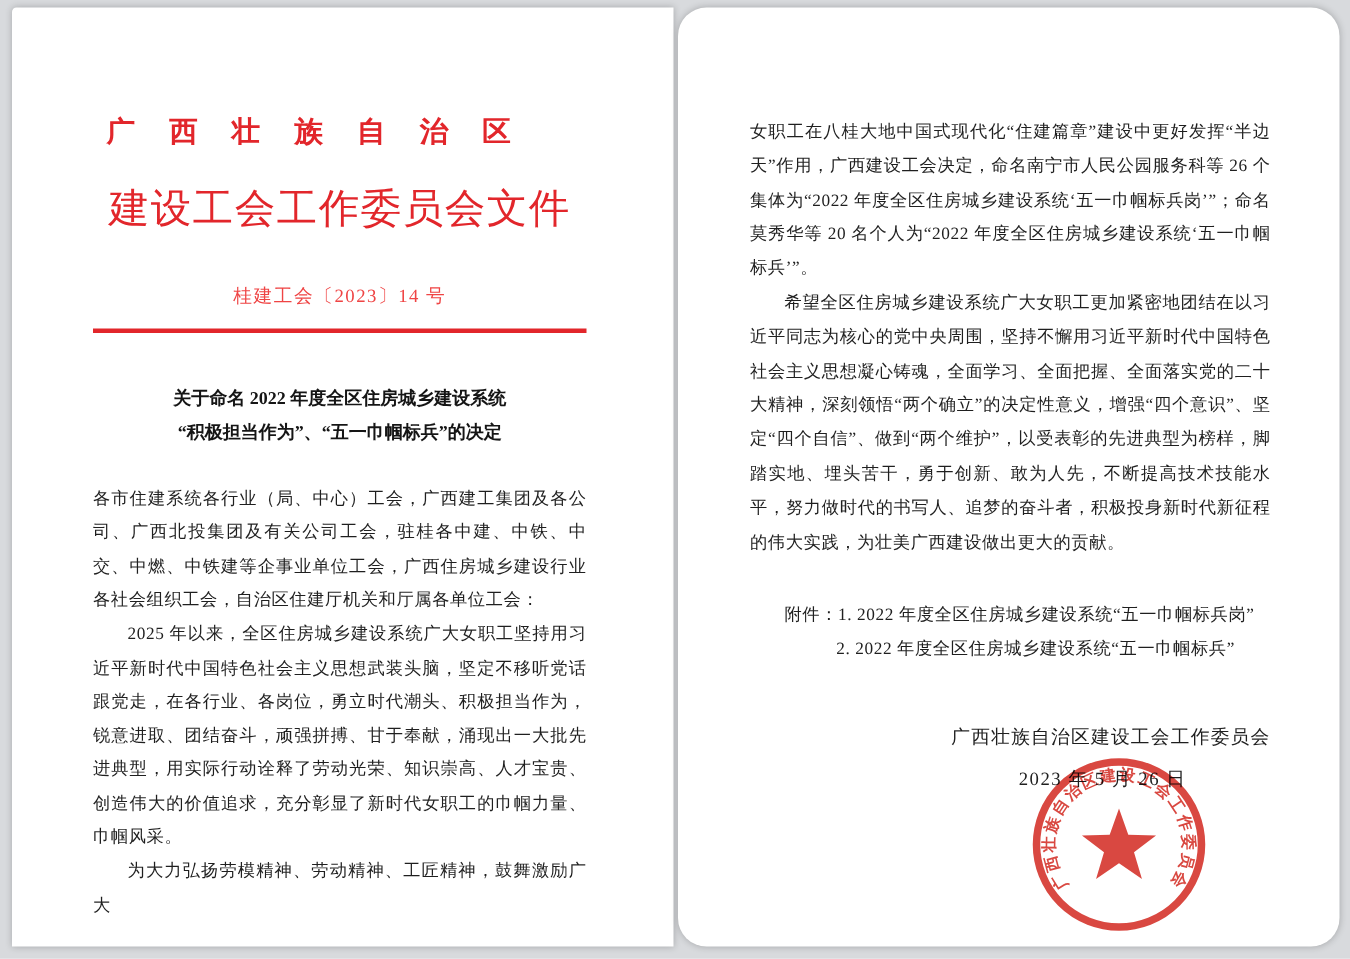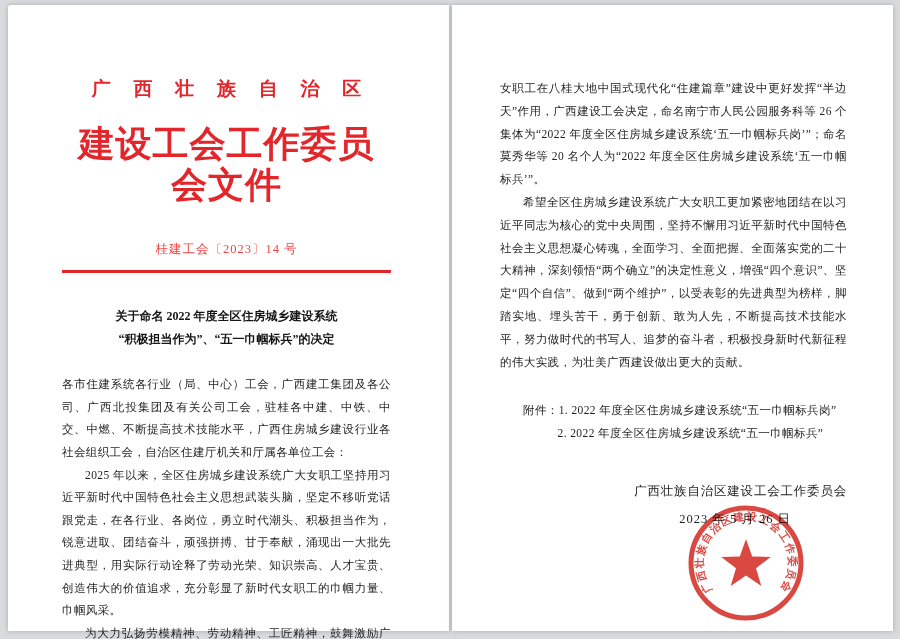--- a/index.html
+++ b/index.html
@@ -8,35 +8,36 @@
     background:#d8dadd;
     font-family:"Liberation Serif","DejaVu Serif",serif;
     overflow:hidden;
     position:relative;
   }
   .stage{position:absolute;inset:0;}
   .page{
     position:absolute;top:5px;height:626px;
     background:#ffffff;
     box-shadow:0 0 5px rgba(0,0,0,.22);
+    border-radius:19px;
   }
   .page1{left:8px;width:441px;border-radius:3px 0 0 0;}
   .page2{left:452px;width:441px;}
 
   
   .p1-inner{padding:0 58px 0 54px;position:relative;height:100%;box-sizing:border-box;}
   .issuer{
-    margin-top:74px;text-align:center;line-height:1;
+    margin-top:74px;line-height:1;
     color:var(--red);font-weight:bold;
     font-size:19px;letter-spacing:9px;text-indent:9px;
   }
   .red-title{
     margin-top:26px;text-align:center;line-height:1.15;
-    color:var(--red);font-weight:bold;
-    font-size:36px;letter-spacing:1px;
+    color:var(--red);font-weight:normal;
+    font-size:27px;letter-spacing:1px;
   }
   .doc-number{
     margin-top:36px;text-align:center;line-height:1;
     font-size:12.5px;color:#ef4444;letter-spacing:1px;
   }
   .red-rule{
     margin:15px 0 0 0;border:none;border-top:3px solid var(--red);
   }
   .decision-title{
     margin:32px 0 0 0;text-align:center;font-weight:bold;
@@ -87,21 +88,21 @@
       <div class="doc-number">桂建工会〔2023〕14 号</div>
 
       <hr class="red-rule">
 
       <div class="decision-title">
         <span>关于命名 2022 年度全区住房城乡建设系统</span><br>
         <span>“积极担当作为”、“五一巾帼标兵”的决定</span>
       </div>
 
       <div class="body-text">
-        <p class="no-indent">各市住建系统各行业（局、中心）工会，广西建工集团及各公司、广西北投集团及有关公司工会，驻桂各中建、中铁、中交、中燃、不断提高技术技能水平，广西住房城乡建设行业各社会组织工会，自治区住建厅机关和厅属各单位工会：</p>
+        <p class="no-indent">各市住建系统各行业（局、中心）工会，广西建工集团及各公司、广西北投集团及有关公司工会，驻桂各中建、中铁、中交、中燃、中铁建等企事业单位工会，广西住房城乡建设行业各社会组织工会，自治区住建厅机关和厅属各单位工会：</p>
         <p>2025 年以来，全区住房城乡建设系统广大女职工坚持用习近平新时代中国特色社会主义思想武装头脑，坚定不移听党话跟党走，在各行业、各岗位，勇立时代潮头、积极担当作为，锐意进取、团结奋斗，顽强拼搏、甘于奉献，涌现出一大批先进典型，用实际行动诠释了劳动光荣、知识崇高、人才宝贵、创造伟大的价值追求，充分彰显了新时代女职工的巾帼力量、巾帼风采。</p>
         <p>为大力弘扬劳模精神、劳动精神、工匠精神，鼓舞激励广大</p>
       </div>
 
     </div>
   </div>
 
   <div class="page page2">
     <div class="p2-inner">
 

